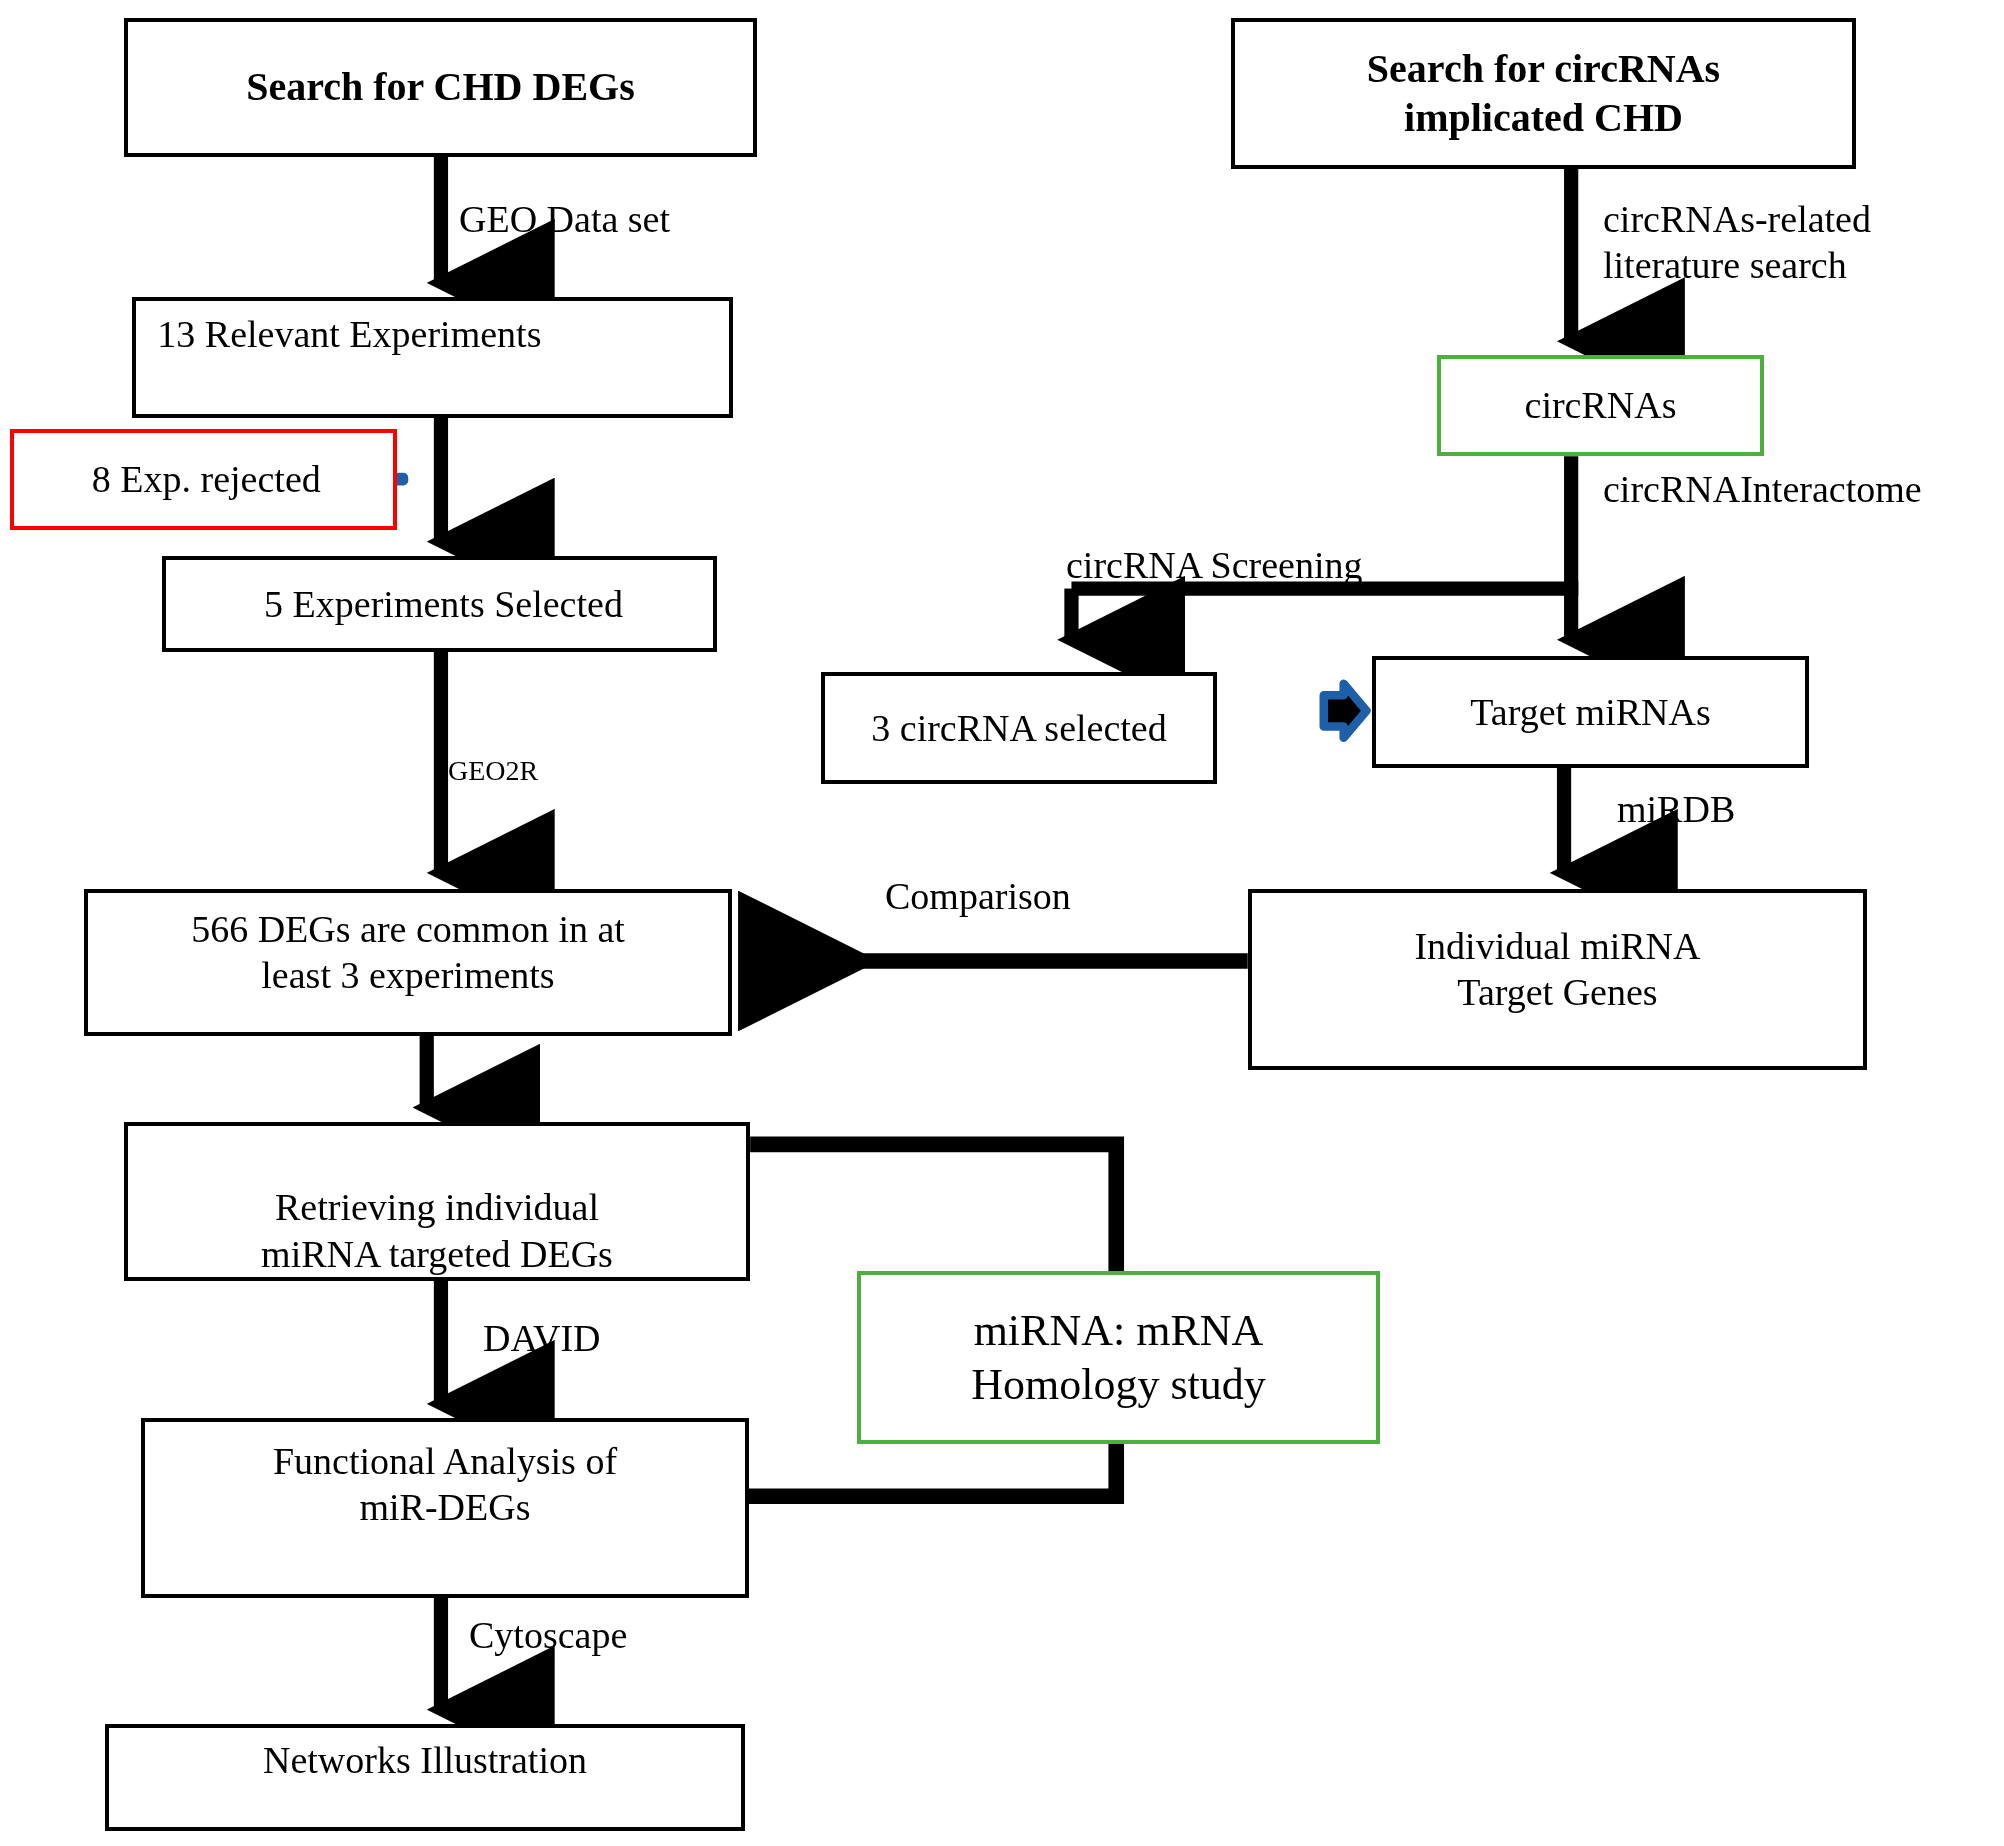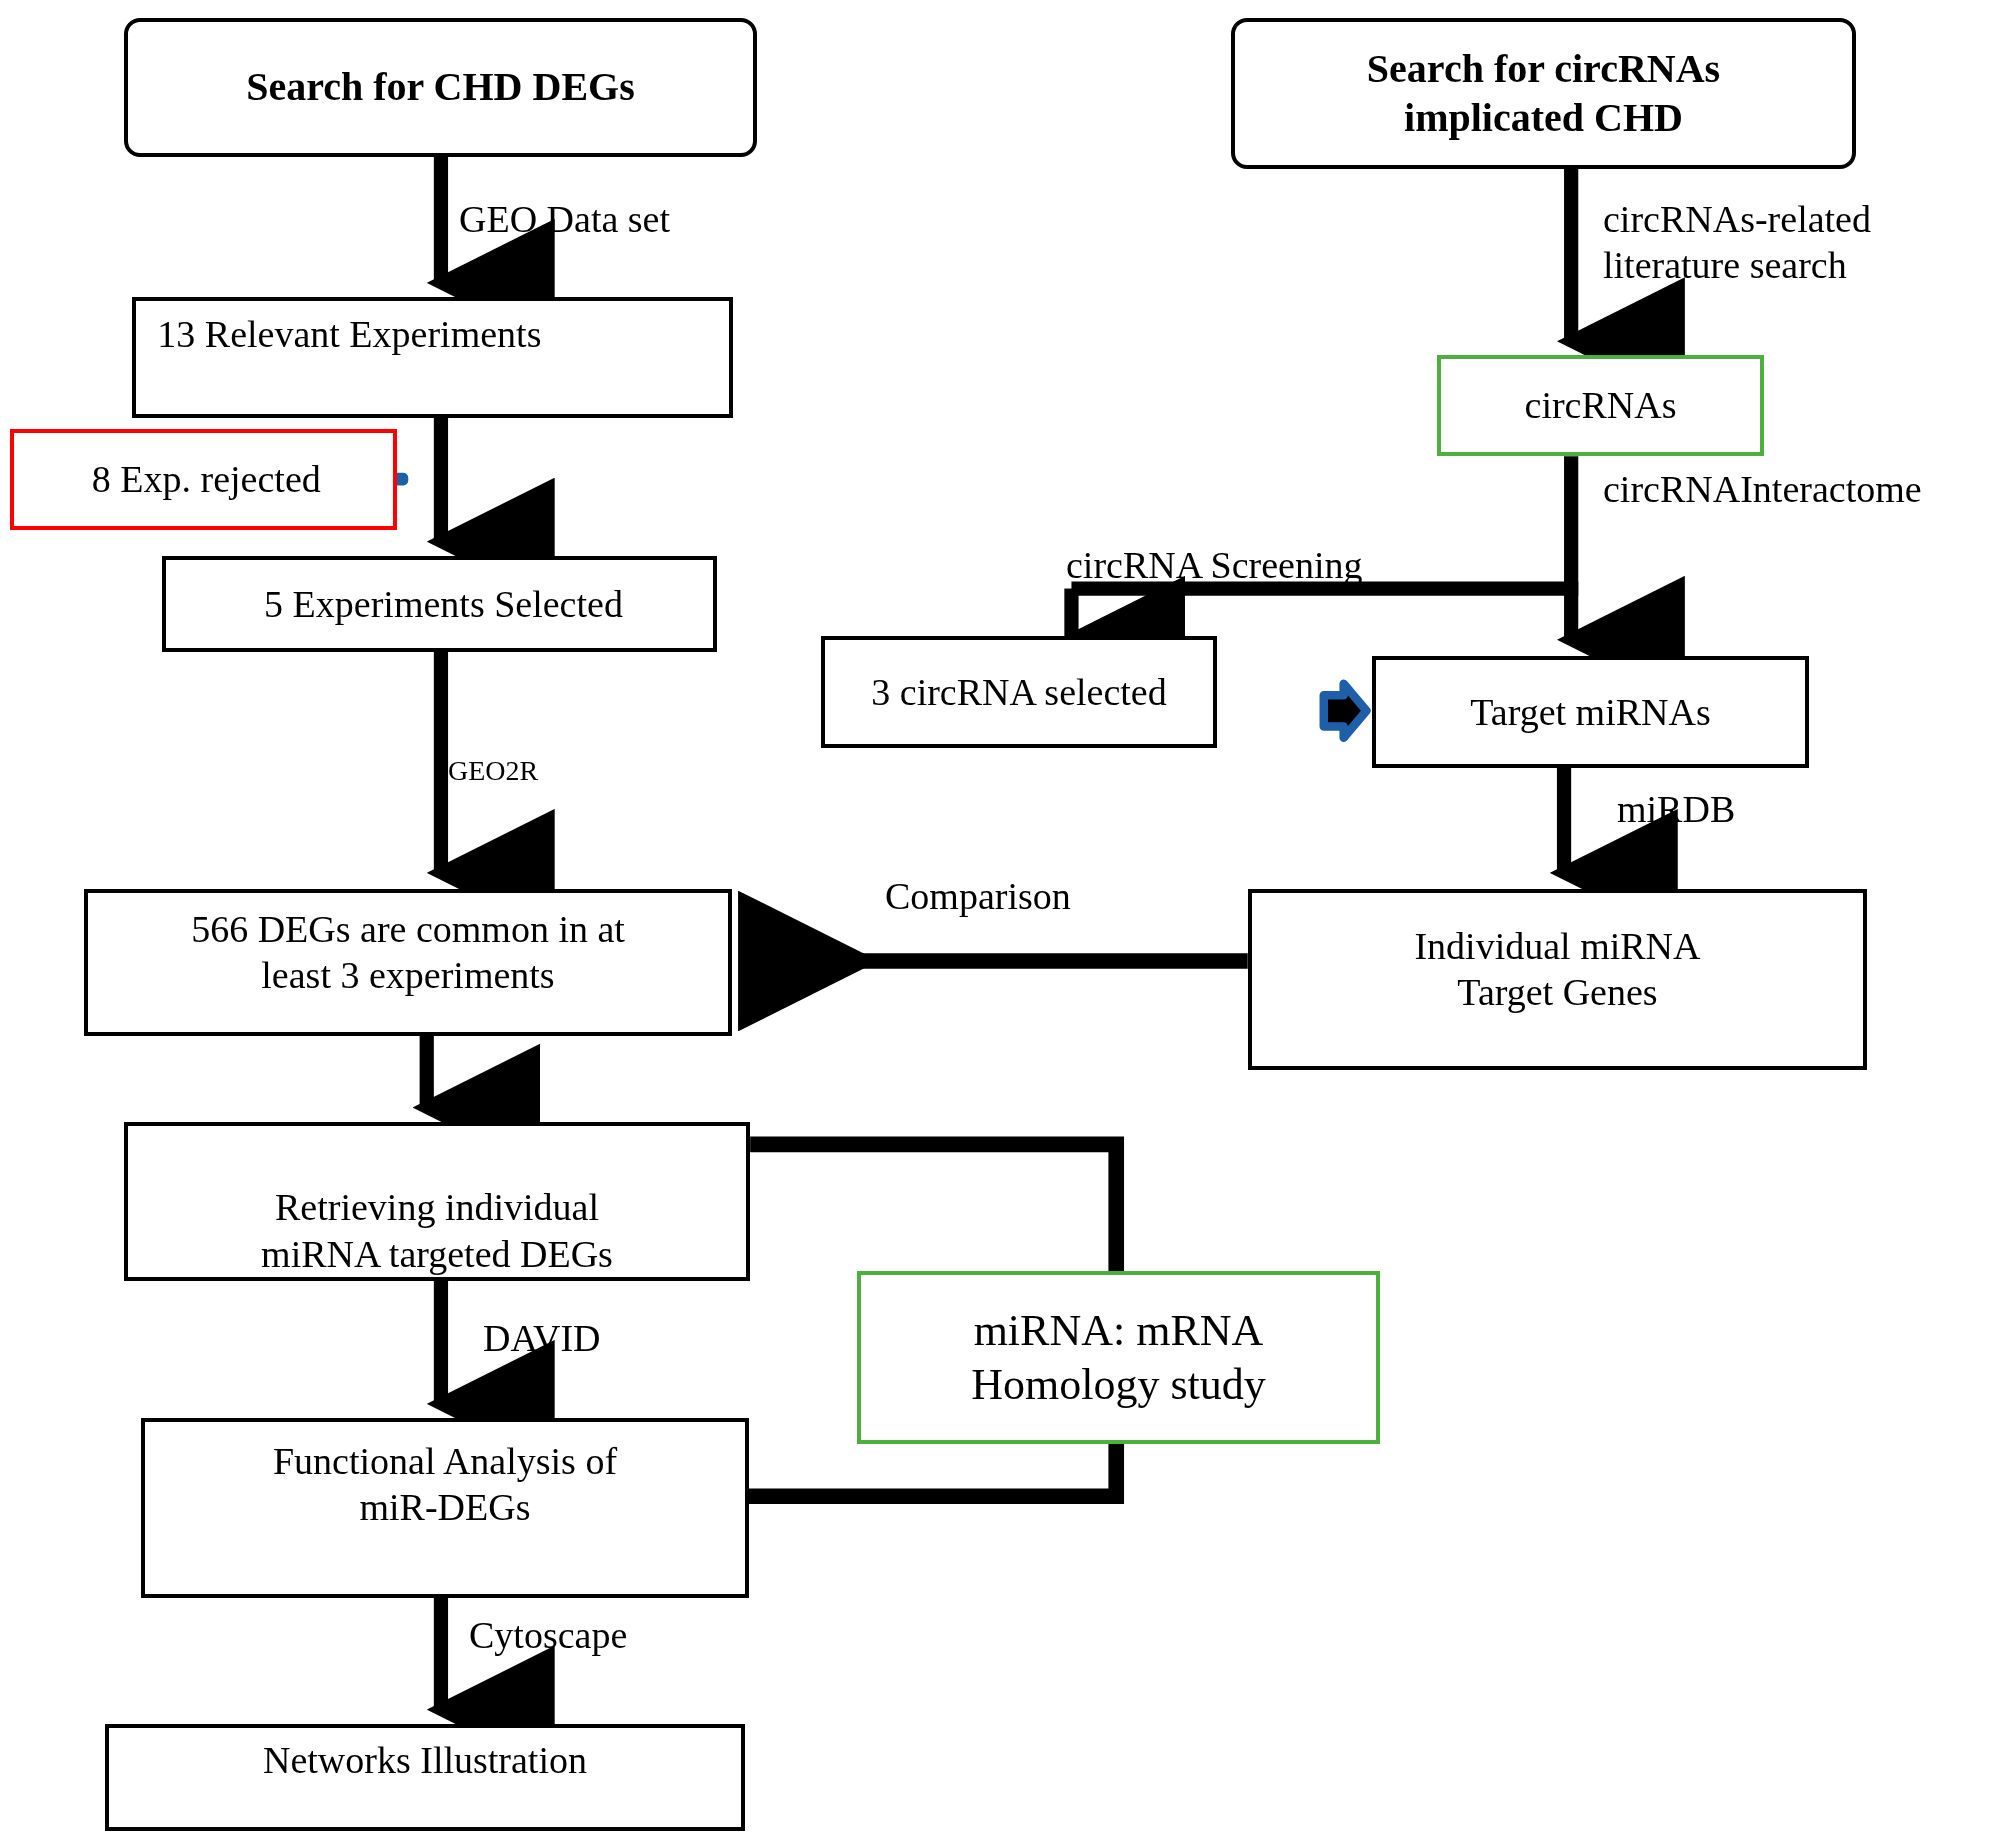--- a/index.html
+++ b/index.html
@@ -33,21 +33,21 @@
     align-items: center;
     justify-content: center;
     text-align: center;
     line-height: 1.22;
     color: #000000;
     z-index: 5;
   }
   .node-box.black  { border: 4.3px solid #000000; }
   .node-box.red    { border: 4.3px solid #ff0000; }
   .node-box.green  { border: 4.3px solid #4caf3e; }
-  .node-box.bold   { font-weight: bold; border-radius: 16px; }
+  .node-box.bold   { font-weight: bold; }
   .node-label {
     display: block;
     white-space: pre-line;
     padding: 0 10px;
   }
   .edge-label {
     position: absolute;
     color: #000000;
     white-space: pre-line;
     line-height: 1.22;
@@ -149,21 +149,21 @@
   </div>
 
   <div class="node-box black" style="left:162px; top:556px; width:555px; height:96px; font-size:38px;padding-left:8px;">
     <span class="node-label">5 Experiments Selected</span>
   </div>
 
   <div class="node-box green" style="left:1409px; top:355px; width:327px; height:101px; font-size:38px;margin-left:28px;">
     <span class="node-label">circRNAs</span>
   </div>
 
-  <div class="node-box black" style="left:821px; top:636px; width:396px; height:112px; font-size:38px;">
+  <div class="node-box black" style="left:821px; top:672px; width:396px; height:112px; font-size:38px;">
     <span class="node-label">3 circRNA selected</span>
   </div>
 
   <div class="node-box black" style="left:1372px; top:656px; width:437px; height:112px; font-size:38px;">
     <span class="node-label">Target miRNAs</span>
   </div>
 
   <div class="node-box black" style="left:84px; top:889px; width:648px; height:147px; font-size:38px; align-items:flex-start;">
     <span class="node-label" style="margin-top:12.8px;">566 DEGs are common in at
 least 3 experiments</span>

